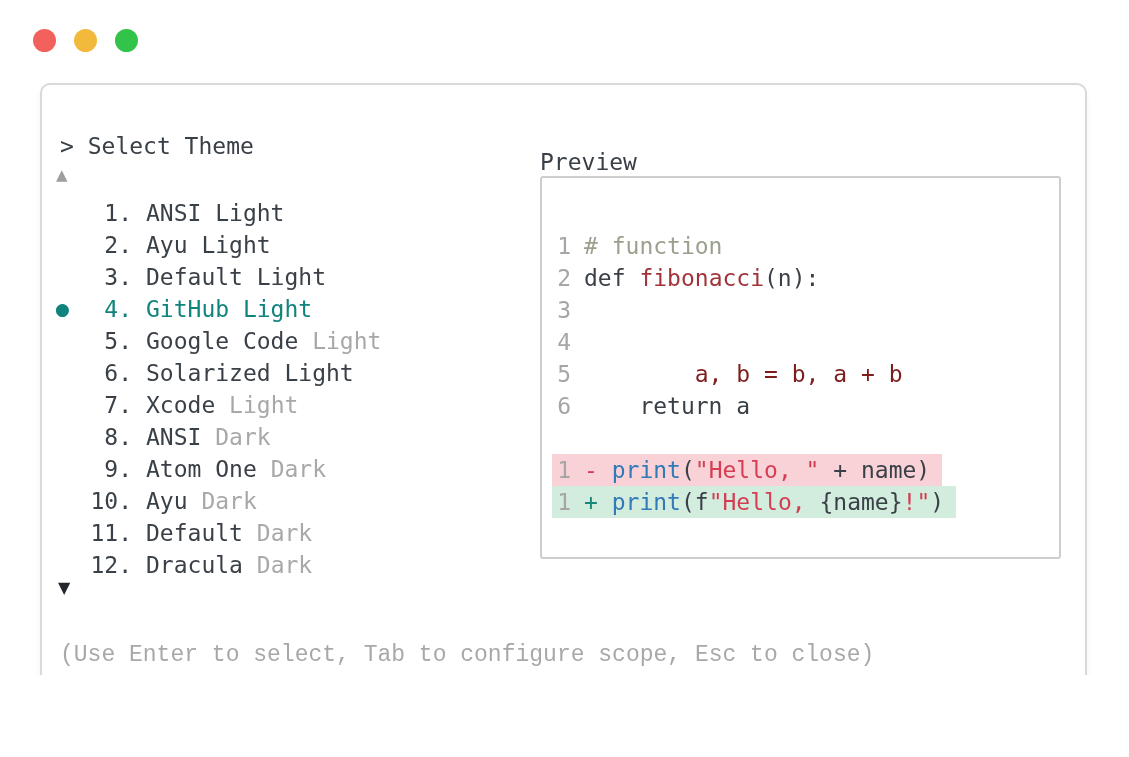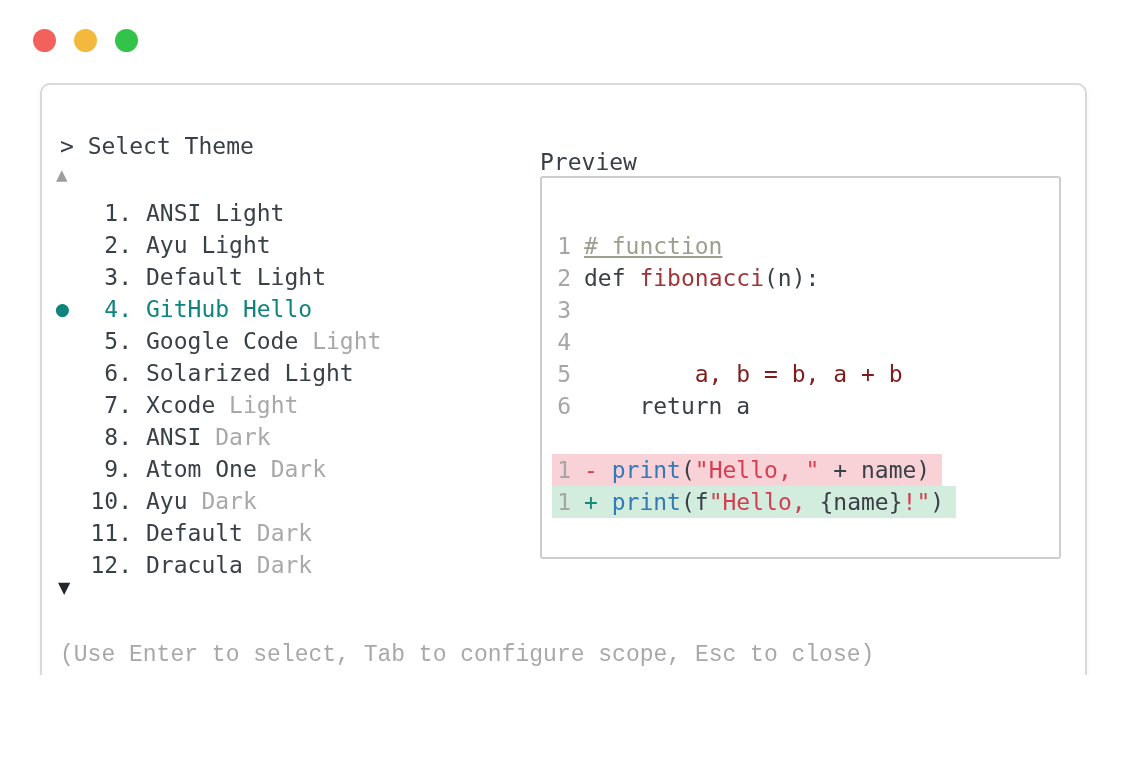--- a/index.html
+++ b/index.html
@@ -70,39 +70,39 @@
   <div id="select-header" class="mono-text">&gt; Select Theme</div>
 
   <div id="preview-label" class="mono-text">Preview</div>
 
   <div id="scroll-up" style="color: rgb(158, 158, 158);">▲</div>
 
   <div id="theme-list">
       <div class="theme-row"><span class="bullet"></span><span class="num">1.</span><span class="tlabel">ANSI Light</span></div>
       <div class="theme-row"><span class="bullet"></span><span class="num">2.</span><span class="tlabel">Ayu Light</span></div>
       <div class="theme-row"><span class="bullet"></span><span class="num">3.</span><span class="tlabel">Default Light</span></div>
-      <div class="theme-row selected"><span class="bullet">●</span><span class="num">4.</span><span class="tlabel">GitHub Hello</span></div>
+      <div class="theme-row selected"><span class="bullet">●</span><span class="num">4.</span><span class="tlabel">GitHub Light</span></div>
       <div class="theme-row"><span class="bullet"></span><span class="num">5.</span><span class="tlabel">Google Code<span class="suffix" style="color: rgb(168, 168, 168);"> Light</span></span></div>
       <div class="theme-row"><span class="bullet"></span><span class="num">6.</span><span class="tlabel">Solarized Light</span></div>
       <div class="theme-row"><span class="bullet"></span><span class="num">7.</span><span class="tlabel">Xcode<span class="suffix" style="color: rgb(168, 168, 168);"> Light</span></span></div>
       <div class="theme-row"><span class="bullet"></span><span class="num">8.</span><span class="tlabel">ANSI<span class="suffix" style="color: rgb(168, 168, 168);"> Dark</span></span></div>
       <div class="theme-row"><span class="bullet"></span><span class="num">9.</span><span class="tlabel">Atom One<span class="suffix" style="color: rgb(168, 168, 168);"> Dark</span></span></div>
       <div class="theme-row"><span class="bullet"></span><span class="num">10.</span><span class="tlabel">Ayu<span class="suffix" style="color: rgb(168, 168, 168);"> Dark</span></span></div>
       <div class="theme-row"><span class="bullet"></span><span class="num">11.</span><span class="tlabel">Default<span class="suffix" style="color: rgb(168, 168, 168);"> Dark</span></span></div>
       <div class="theme-row"><span class="bullet"></span><span class="num">12.</span><span class="tlabel">Dracula<span class="suffix" style="color: rgb(168, 168, 168);"> Dark</span></span></div>
     </div>
 
   <div id="scroll-down" style="color: rgb(35, 39, 44);">▼</div>
 
   <div id="footer-hint" class="mono-text" style="color: rgb(168, 168, 168); font-family: Liberation Mono, monospace;">(Use Enter to select, Tab to configure scope, Esc to close)</div>
 
   <div id="preview-box" style="border-color: rgb(205, 205, 205);"></div>
 
   <div id="code">
-      <div class="code-row"><span class="lineno" style="color: rgb(166, 166, 166);">1</span><span class="code-text"><span style="color: rgb(154, 160, 141); text-decoration: underline;"># function</span></span></div>
+      <div class="code-row"><span class="lineno" style="color: rgb(166, 166, 166);">1</span><span class="code-text"><span style="color: rgb(154, 160, 141);"># function</span></span></div>
       <div class="code-row"><span class="lineno" style="color: rgb(166, 166, 166);">2</span><span class="code-text"><span style="color: rgb(58, 64, 71);">def </span><span style="color: rgb(161, 51, 56);">fibonacci</span><span style="color: rgb(58, 64, 71);">(n):</span></span></div>
       <div class="code-row"><span class="lineno" style="color: rgb(166, 166, 166);">3</span></div>
       <div class="code-row"><span class="lineno" style="color: rgb(166, 166, 166);">4</span></div>
       <div class="code-row"><span class="lineno" style="color: rgb(166, 166, 166);">5</span><span class="code-text"><span style="color: #7f1d1d;">        a, b = b, a + b</span></span></div>
       <div class="code-row"><span class="lineno" style="color: rgb(166, 166, 166);">6</span><span class="code-text"><span style="color: rgb(58, 64, 71);">    return a</span></span></div>
       <div class="code-row"><span class="lineno" style="color: rgb(166, 166, 166);"></span><span class="code-text"></span></div>
       <div class="code-row" style="background: rgb(248, 210, 214);"><span class="lineno" style="color: rgb(166, 166, 166);">1</span><span class="code-text"><span style="color: rgb(212, 61, 82);">- </span><span style="color: rgb(50, 121, 184);">print</span><span style="color: rgb(58, 64, 71);">(</span><span style="color: rgb(212, 61, 82);">"Hello, "</span><span style="color: rgb(58, 64, 71);"> + name)</span></span></div>
       <div class="code-row" style="background: rgb(210, 236, 221);"><span class="lineno" style="color: rgb(166, 166, 166);">1</span><span class="code-text"><span style="color: rgb(23, 137, 122);">+ </span><span style="color: rgb(50, 121, 184);">print</span><span style="color: rgb(58, 64, 71);">(f</span><span style="color: rgb(212, 61, 82);">"Hello, </span><span style="color: rgb(58, 64, 71);">{name}</span><span style="color: rgb(212, 61, 82);">!"</span><span style="color: rgb(58, 64, 71);">)</span></span></div>
     </div>
 

